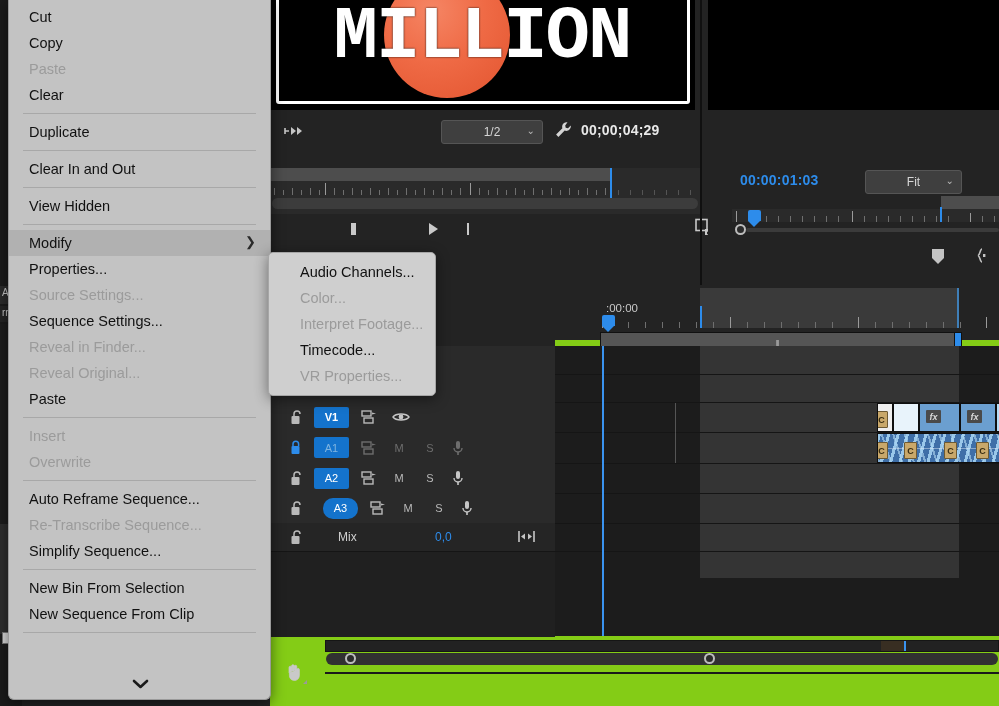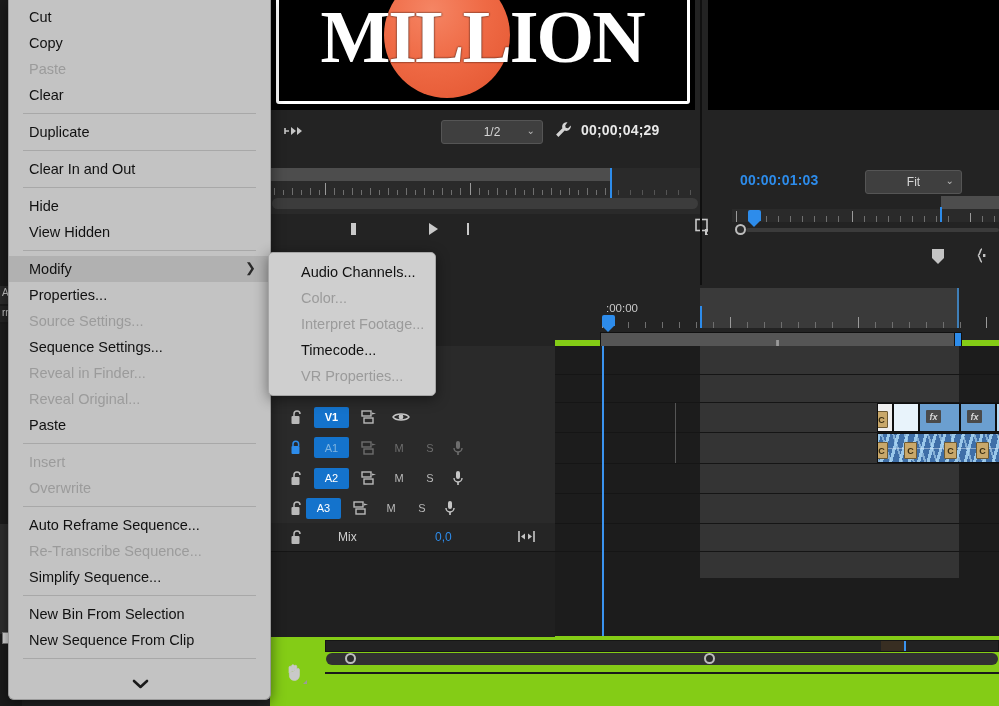--- a/index.html
+++ b/index.html
@@ -20,21 +20,21 @@
      font-size:10px;line-height:14px;padding-left:2px;box-sizing:border-box;}
 
   
   #source-monitor{left:270px;top:0;width:430px;height:285px;background:#232323;}
   #source-video{left:0px;top:0px;width:425px;height:110px;background:#000;overflow:hidden;}
   #mill-frame{position:absolute;left:2px;top:-46px;width:423px;height:155px;background:#000;}
   #mill-circle{position:absolute;left:112px;top:18px;width:126px;height:126px;border-radius:50%;
     background:radial-gradient(circle at 38% 30%, #f58564 0%, #ef6a45 45%, #e2542f 100%);}
   #mill-box{position:absolute;left:4px;top:6px;width:414px;height:144px;border:3px solid #fff;border-radius:3px;box-sizing:border-box;}
   #mill-text{position:absolute;left:0;top:46px;width:420px;text-align:center;
-    font-family:Liberation Serif, serif;font-weight:bold;font-size:74px;letter-spacing:-2px;color:#fff;
+    font-family:Liberation Mono, monospace;font-weight:bold;font-size:74px;letter-spacing:-2px;color:#fff;
     text-shadow:0 0 2px #000;line-height:74px;}
   #src-ctl{left:0px;top:112px;width:430px;height:58px;background:#232323;}
   #src-bar{left:0px;top:168px;width:430px;height:46px;background:#2a2a2a;}
   #src-btns{left:0px;top:212px;width:430px;height:60px;}
 
   .pill-select{height:22px;background:#3f3f3f;border:1px solid #555;border-radius:3px;
     color:#d6d6d6;font-size:12px;display:flex;align-items:center;justify-content:center;position:relative;}
   .pill-select .chev{position:absolute;right:7px;top:4px;font-size:10px;color:#b9b9b9;}
 
   .tc-white{color:#e8e8e8;font-size:14px;font-weight:bold;font-family:"Liberation Sans",sans-serif;letter-spacing:.2px;}
@@ -93,21 +93,21 @@
   .mi{height:26px;display:flex;align-items:center;padding:0 0 0 20px;color:#111;font-size:14.5px;position:relative;box-sizing:border-box;text-align:right;}
   .mi.disabled{color:#9b9b9b;}
   .mi.hl{background:#b1b1b1;}
   .mi .arrow{position:absolute;right:14px;top:4px;font-size:13px;color:#2a2a2a;}
   .sep{height:1px;background:#a8a8a8;margin:5px 14px;}
   #ctx-more{position:absolute;left:0;bottom:4px;width:263px;height:22px;display:flex;align-items:center;justify-content:center;color:#222;font-size:13px;}
 
   
   #ctx-sub{left:268px;top:252px;width:168px;height:144px;background:#cfcfcf;border-radius:5px;
     box-shadow:0 3px 14px rgba(0,0,0,.45);border:1px solid #a6a6a6;box-sizing:border-box;padding-top:6px;}
-  #ctx-sub .mi{padding-left:14px;height:26px;font-size:14.5px;margin-left:18px;}
+  #ctx-sub .mi{padding-left:31px;height:26px;font-size:14.5px;}
 </style>
 </head>
 <body>
 
 <div id="app-root">
 
   <div class="abs" id="left-strip">
     <div class="ls-row" style="top:286px;height:18px;">A</div>
     <div class="ls-row" style="top:306px;height:16px;background:#242424;">rn</div>
     <div class="abs" style="left:0;top:324px;width:22px;height:200px;background:#1d1d1d;"></div>
@@ -478,21 +478,21 @@
           <path d="M2 8a4 4 0 0 0 8 0" stroke="#c6c6c6" stroke-width="1.4" fill="none"></path>
           <rect x="5.2" y="12" width="1.6" height="3" fill="#c6c6c6"></rect>
           </svg>
       </div>
 
       <div class="track-row" style="top:147px;height:30px;">
         <svg style="margin-left:20px;" width="13" height="15" viewBox="0 0 13 15">
           <rect x="1.5" y="6" width="8" height="8" rx="1" fill="#b9b9b9"></rect>
           <path d="M4 6V4a3 3 0 0 1 6 0" stroke="#b9b9b9" stroke-width="1.5" fill="none"></path>
           </svg>
-        <div class="trk-name sel" style="margin-left:3px;">A3</div>
+        <div class="trk-name sel" style="margin-left:20px;border-radius:10px;">A3</div>
         <svg style="margin-left:12px;" width="17" height="14" viewBox="0 0 17 14">
           <rect x="1" y="1" width="9" height="5" fill="none" stroke="#b9b9b9" stroke-width="1.4"></rect>
           <rect x="3" y="8" width="9" height="5" fill="none" stroke="#b9b9b9" stroke-width="1.4"></rect>
           <path d="M11 2.5l4 1-4 1z" fill="#b9b9b9"></path>
           </svg>
         <div class="trk-btn" style="margin-left:14px;width:14px;">M</div>
         <div class="trk-btn" style="margin-left:17px;width:14px;">S</div>
         <svg style="margin-left:15px;" width="12" height="16" viewBox="0 0 12 16">
           <rect x="4" y="1" width="4" height="8" rx="2" fill="#c6c6c6"></rect>
           <path d="M2 8a4 4 0 0 0 8 0" stroke="#c6c6c6" stroke-width="1.4" fill="none"></path>
@@ -584,23 +584,20 @@
     <div class="sep"></div>
     <div class="mi">
         <span>Duplicate</span>
       </div>
     <div class="sep"></div>
     <div class="mi">
         <span>Clear In and Out</span>
       </div>
     <div class="sep"></div>
     <div class="mi">
-        <span>Hide</span>
-      </div>
-    <div class="mi">
         <span>View Hidden</span>
       </div>
     <div class="sep"></div>
 
     <div class="mi hl">
       <span>Modify</span>
       <span class="arrow">❯</span>
     </div>
 
     <div class="mi">

